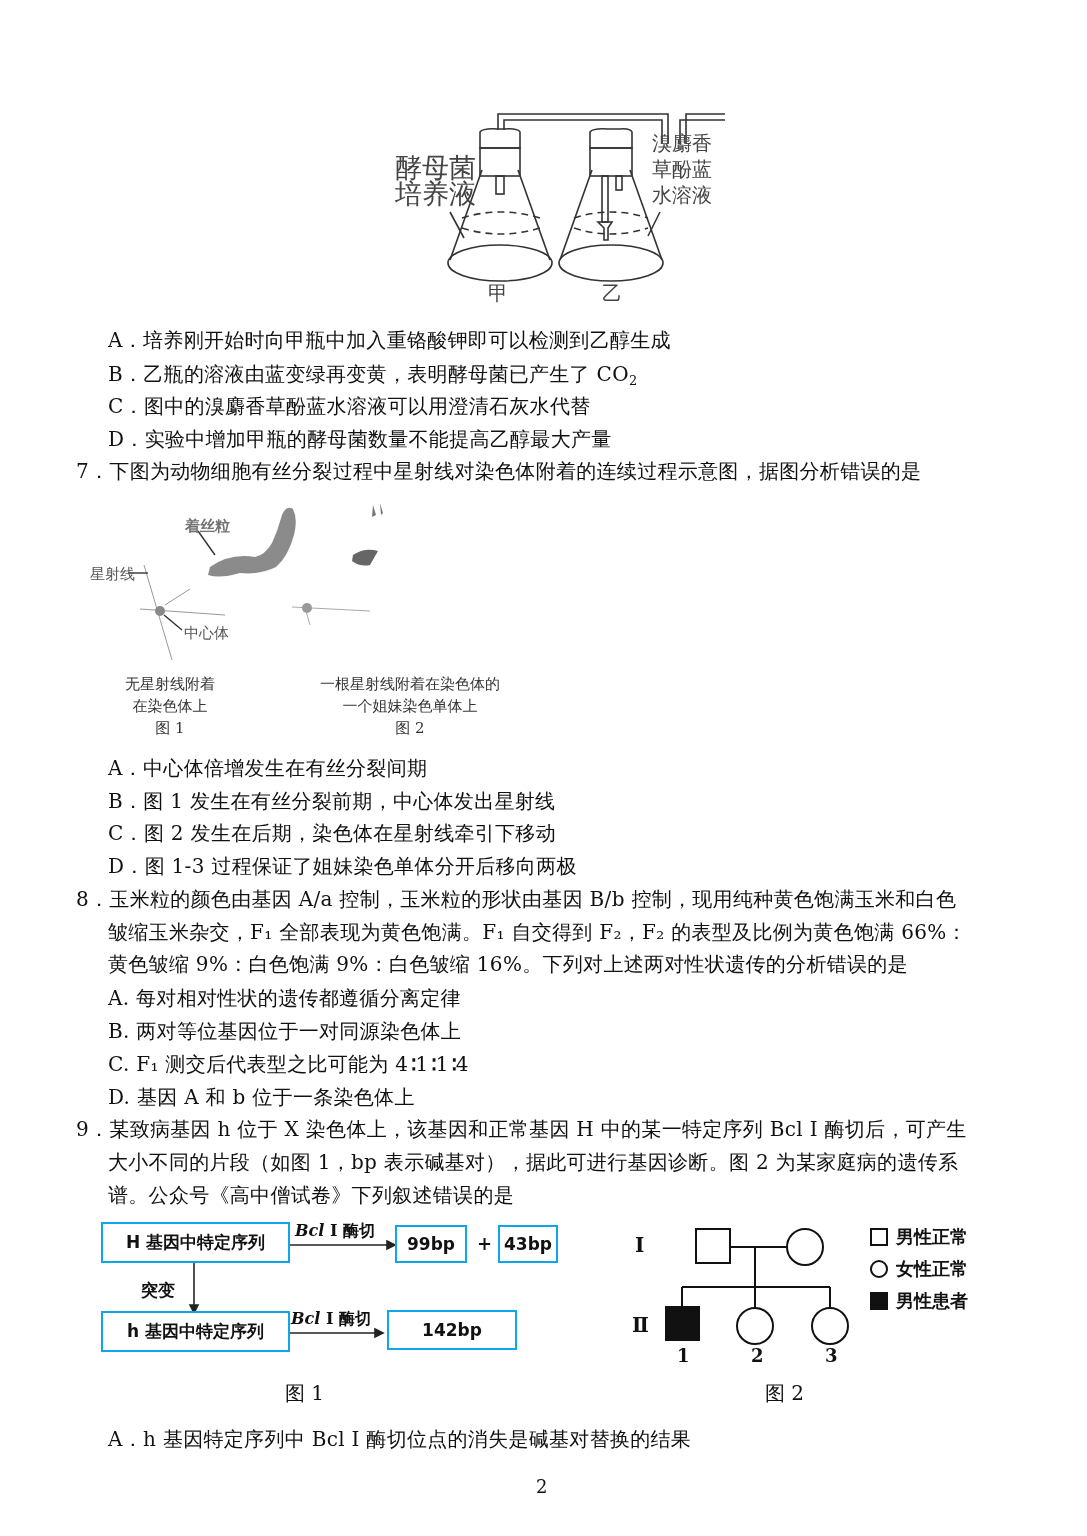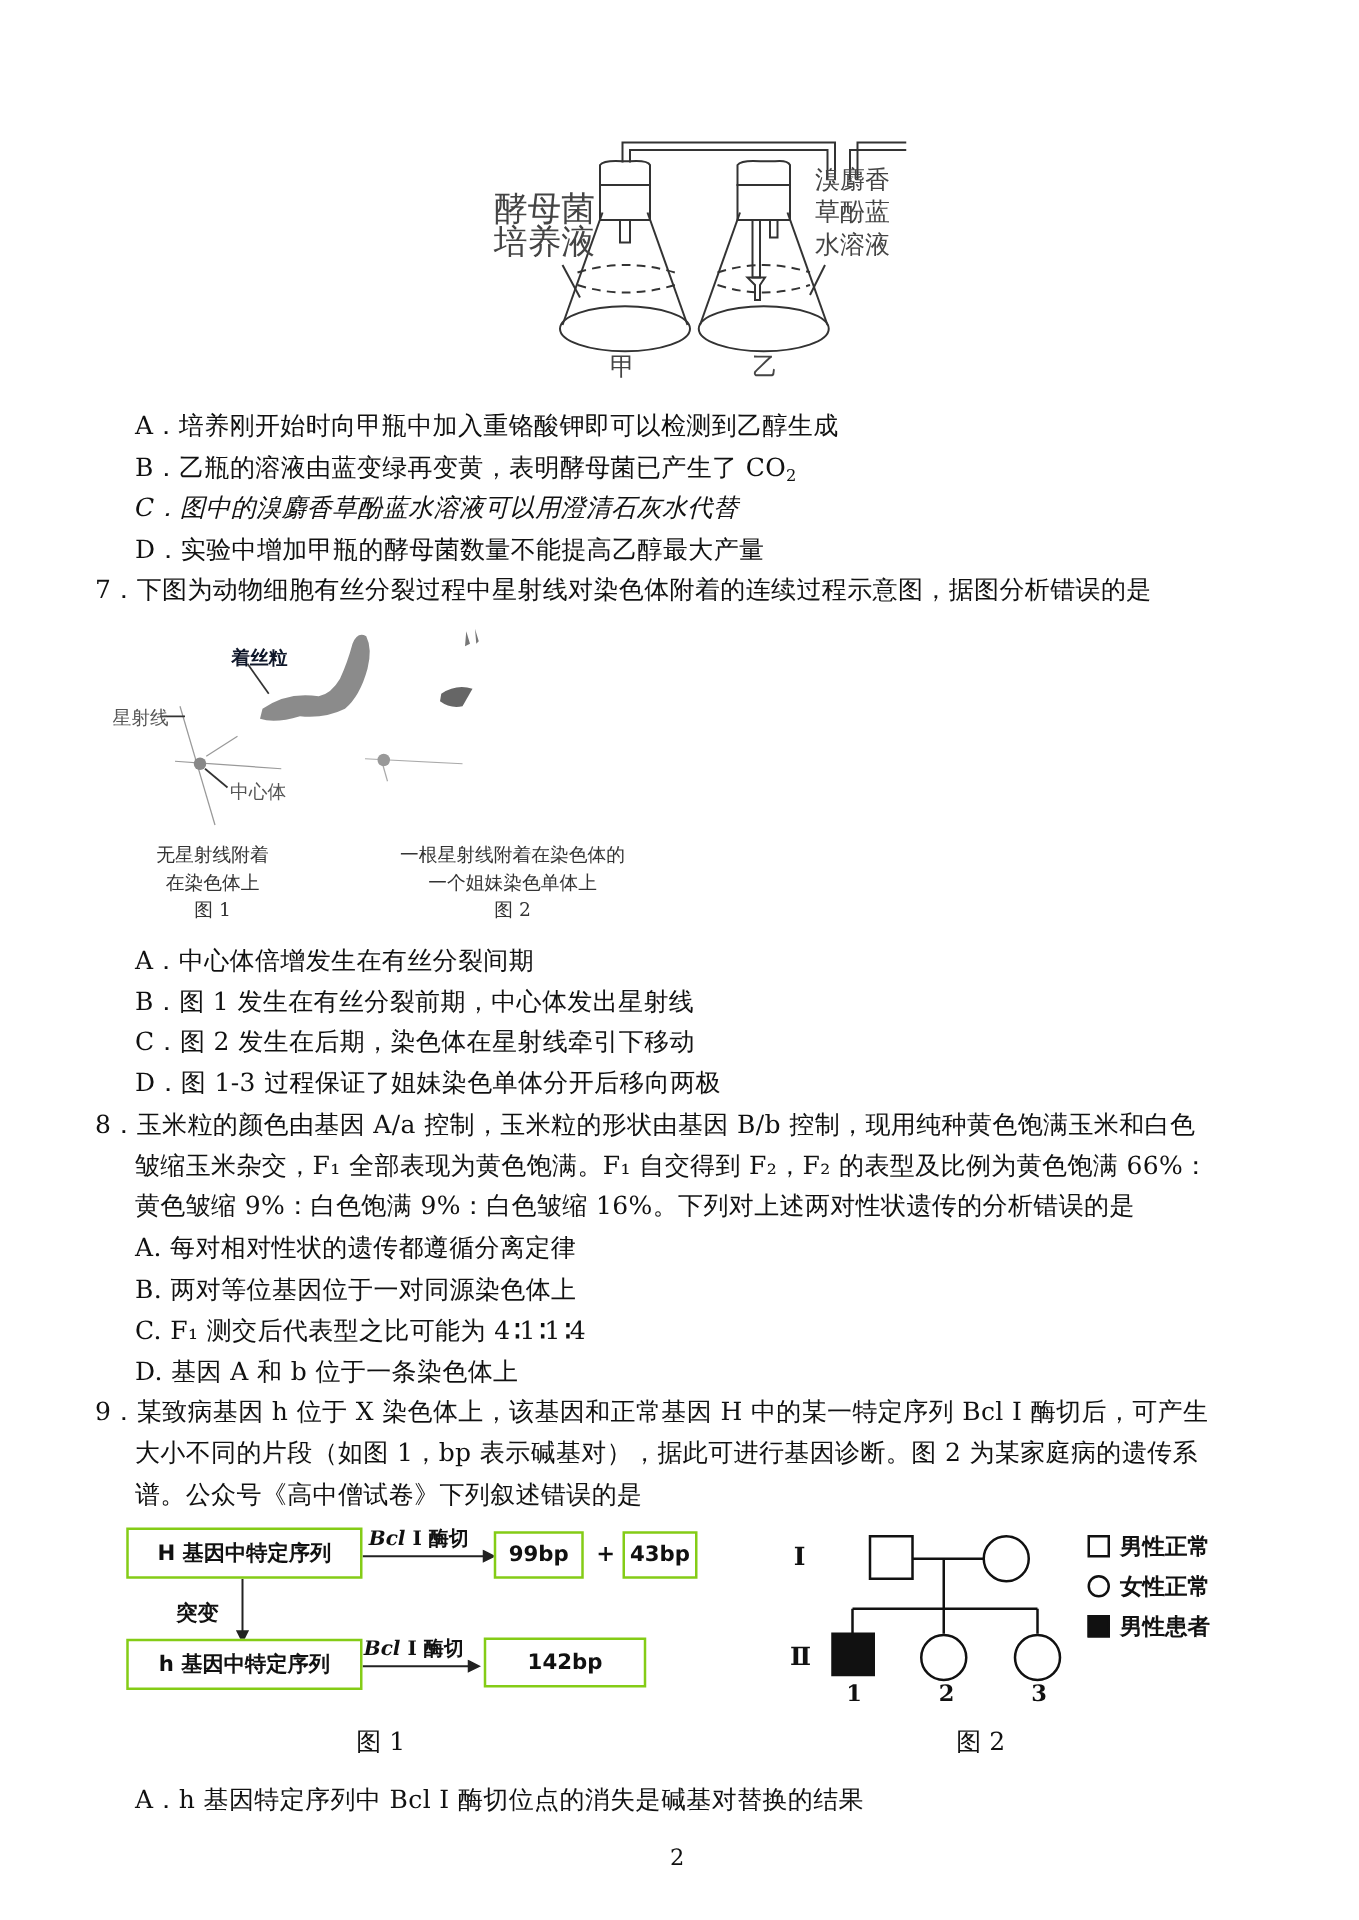--- a/index.html
+++ b/index.html
@@ -6,21 +6,21 @@
   body { width:1087px; height:1536px; position:relative; overflow:hidden;
          font-family:"DejaVu Serif","Liberation Serif",serif; color:#111; }
   .abs { position:absolute; }
   .line { position:absolute; font-size:20px; line-height:28px; white-space:nowrap; letter-spacing:0.3px; }
   .opt { left:108px; }
   .qnum { left:76px; }
   .cont { left:108px; }
   sub { font-size:13px; vertical-align:-4px; line-height:0; }
   .cap { position:absolute; font-size:15px; line-height:22px; text-align:center; color:#333; white-space:nowrap; }
   .lbl { position:absolute; font-size:15px; color:#444; white-space:nowrap; }
-  .box { position:absolute; border:2px solid #84cc16; background:#fff; font-family:"DejaVu Sans","Liberation Sans",sans-serif;
+  .box { position:absolute; border:2px solid #0ea5e9; background:#fff; font-family:"DejaVu Sans","Liberation Sans",sans-serif;
          font-weight:bold; font-size:17px; display:flex; align-items:center; justify-content:center; box-sizing:border-box; }
   .arrow-lbl { position:absolute; font-size:16px; font-weight:bold; white-space:nowrap; }
   .arrow-lbl i { font-family:"DejaVu Serif",serif; }
   .legend-row { position:absolute; display:flex; align-items:center; font-size:18px; font-weight:bold; white-space:nowrap; }
   .legend-sym { width:18px; height:18px; border:2px solid #111; margin-right:8px; box-sizing:border-box; }
   .page-num { position:absolute; left:536px; top:1476px; font-size:18px; }
 </style>
 </head>
 <body>
 
@@ -71,21 +71,21 @@
   <div class="lbl" style="left:108px;top:180px;font-size:20px;">甲</div>
   <div class="lbl" style="left:222px;top:180px;font-size:20px;">乙</div>
 </div>
 
 <div class="line opt" style="top:326px;">
   <span>A．</span><span>培养刚开始时向甲瓶中加入重铬酸钾即可以检测到乙醇生成</span>
 </div>
 <div class="line opt" style="top:360px;">
   <span>B．</span><span>乙瓶的溶液由蓝变绿再变黄，表明酵母菌已产生了 CO</span><sub>2</sub>
 </div>
-<div class="line opt" style="top:392px;font-style:italic;">
+<div class="line opt" style="top:392px;">
   <span>C．</span><span>图中的溴麝香草酚蓝水溶液可以用澄清石灰水代替</span>
 </div>
 <div class="line opt" style="top:425px;">
   <span>D．</span><span>实验中增加甲瓶的酵母菌数量不能提高乙醇最大产量</span>
 </div>
 
 <div class="line qnum" style="top:457px;">
   <span>7．</span><span>下图为动物细胞有丝分裂过程中星射线对染色体附着的连续过程示意图，据图分析错误的是</span>
 </div>
 
@@ -105,21 +105,21 @@
       <line x1="48" y1="78" x2="68" y2="78"></line>
       <line x1="84" y1="120" x2="102" y2="135"></line>
     </g>
 
     <path d="M273 60 Q285 52 298 56 L290 70 Q280 72 272 66 Z" fill="#666"></path>
     <path d="M293 10 L296 20 L292 22 Z M300 8 L303 18 L301 20 Z" fill="#777"></path>
     <line x1="212" y1="112" x2="290" y2="116" stroke="#aaa" stroke-width="1"></line>
     <line x1="226" y1="116" x2="230" y2="130" stroke="#aaa" stroke-width="1"></line>
     <circle cx="227" cy="113" r="5" fill="#999"></circle>
   </svg>
-  <div class="lbl" style="left:105px;top:22px;font-size:15px;font-weight:bold;color:#0f172a;">着丝粒</div>
+  <div class="lbl" style="left:105px;top:22px;font-size:15px;font-weight:bold;color:#737373;">着丝粒</div>
   <div class="lbl" style="left:10px;top:70px;font-size:15px;color:#555;">星射线</div>
   <div class="lbl" style="left:104px;top:129px;font-size:15px;color:#555;text-align:center;">中心体</div>
 
   <div class="cap" style="left:20px;top:178px;width:140px;">
     <div>无星射线附着</div>
     <div>在染色体上</div>
     <div>图 1</div>
   </div>
   <div class="cap" style="left:220px;top:178px;width:220px;">
     <div>一根星射线附着在染色体的</div>

